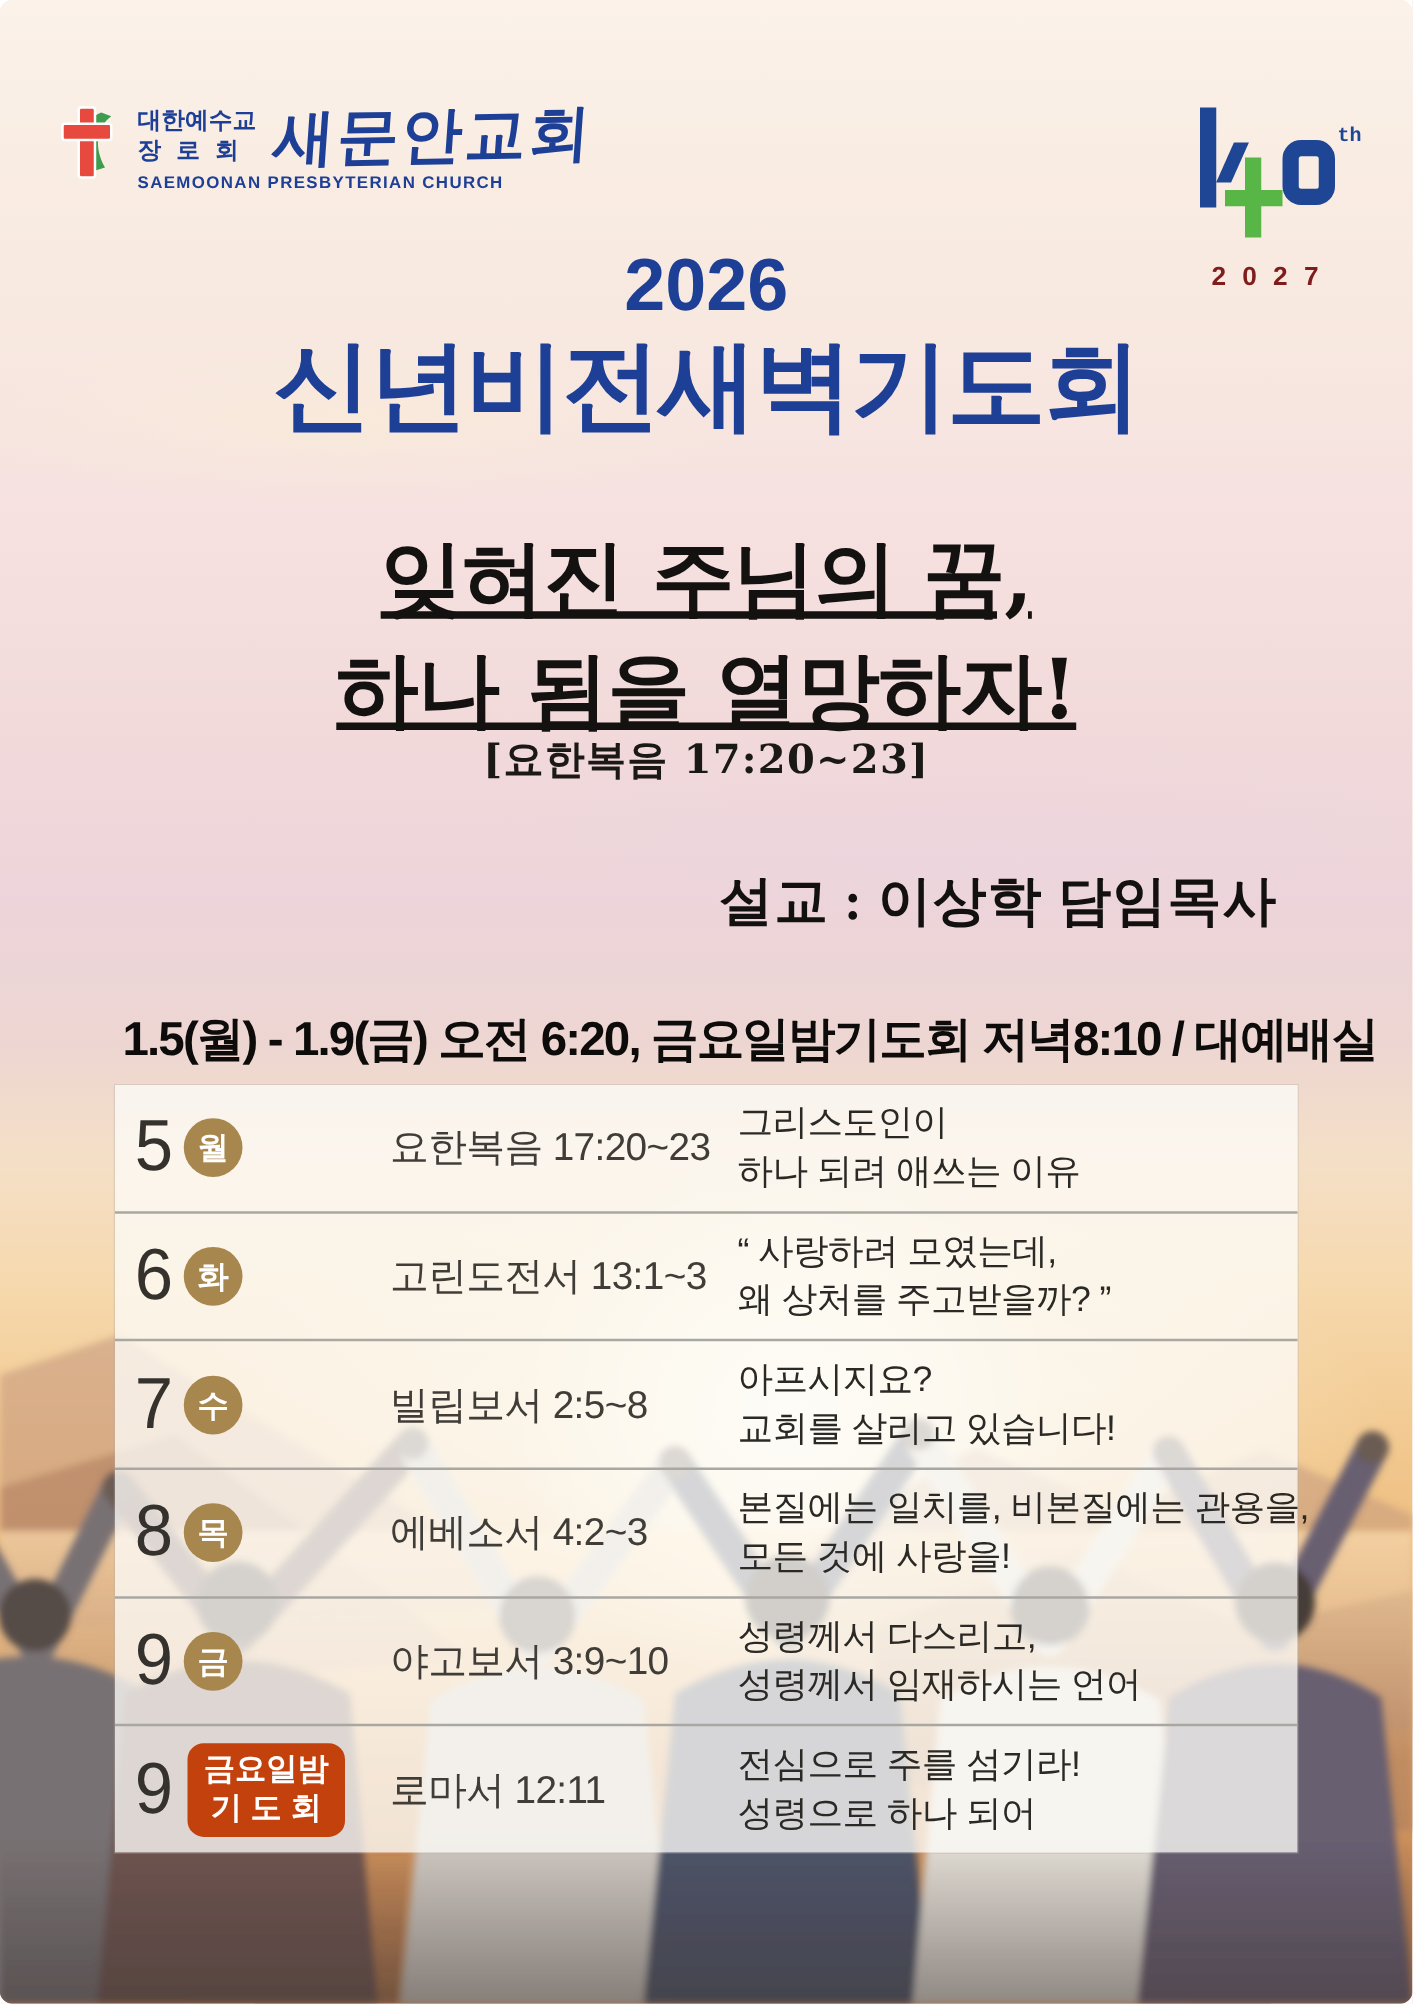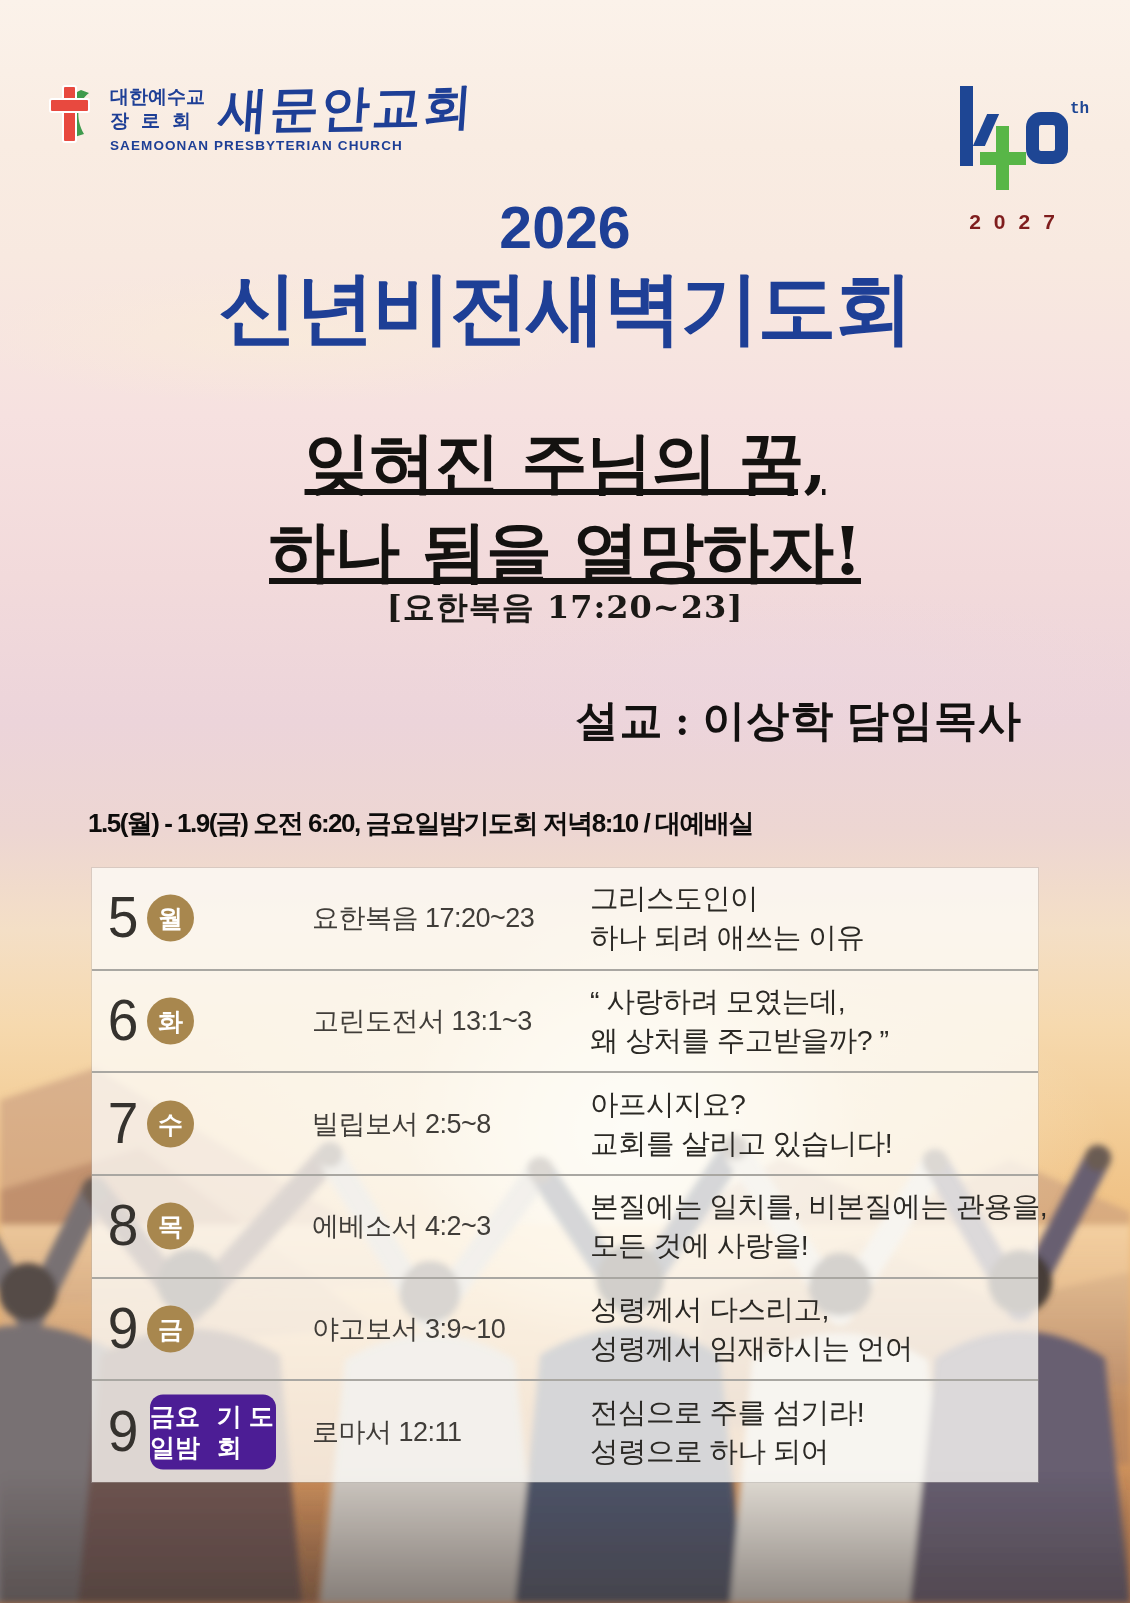--- a/index.html
+++ b/index.html
@@ -1,19 +1,20 @@
 <!DOCTYPE html>
 <html><head>
 <meta charset="utf-8">
 <style>
   html,body { margin:0; padding:0; }
   .poster {
     position:relative; width:1130px; height:1603px; overflow:hidden;
     font-family:"Liberation Sans", sans-serif;
     background:#f6e7de;
+    border-radius:10px;
   }
   
   .sky {
     position:absolute; inset:0;
     background:
       radial-gradient(circle 300px at 56% 70.5%, rgba(255,254,245,0.95) 0%, rgba(255,246,222,0.75) 40%, rgba(255,240,205,0) 75%),
       radial-gradient(ellipse 700px 260px at 55% 71%, rgba(255,248,226,0.7) 0%, rgba(255,240,205,0) 70%),
       radial-gradient(ellipse 420px 90px at 25% 21%, rgba(250,238,215,0.55) 0%, rgba(250,238,215,0) 75%),
       radial-gradient(ellipse 500px 110px at 70% 42%, rgba(236,214,224,0.5) 0%, rgba(236,214,224,0) 75%),
       linear-gradient(180deg,
@@ -60,44 +61,44 @@
   
   .theme { position:absolute; top:418px; left:0; width:100%; text-align:center;
     font-family:"DejaVu Serif", serif; font-weight:700; color:#141210;
     font-size:66px; line-height:89px; letter-spacing:-1px;text-decoration:underline; }
   .verse { position:absolute; top:586px; left:0; width:100%; text-align:center;
     font-family:"DejaVu Serif", serif; font-weight:700; color:#1b1916; font-size:32px; letter-spacing:1px; }
   .preacher { position:absolute; top:692px; right:108px; text-align:right;
     font-family:Liberation Serif, serif; font-weight:700; color:#131110; font-size:43px; letter-spacing:1px; }
 
   
-  .schedule { position:absolute; top:806px; left:88px; width:952px;
-    font-size:26px; font-weight:800; color:#0d0c0b; letter-spacing:-1.5px; white-space:nowrap; }
+  .schedule { position:absolute; top:806px; left:98px; width:952px;
+    font-size:38px; font-weight:800; color:#0d0c0b; letter-spacing:-1.5px; white-space:nowrap; }
 
   
   .table {
     position:absolute; left:92px; top:868px; width:946px; height:614px;
     background:rgba(253,251,247,0.78);
     display:flex; flex-direction:column;
     box-shadow:0 0 0 1px rgba(175,172,168,0.35);
   }
   .row { position:relative; flex:1; }
   .row + .row { border-top:2px solid #a9a7a2; }
   .num { position:absolute; left:15px; top:50%; transform:translateY(-52%) scaleX(0.95);
     font-size:58px; font-weight:400; color:#35322e; }
   .day-circle { position:absolute; left:55px; top:50%; transform:translateY(-50%);
     width:47px; height:47px; border-radius:50%; background:#a8874e;
     color:#ffffff; font-size:25px; font-weight:700;
     display:flex; align-items:center; justify-content:center; }
   .day-badge { position:absolute; left:58px; top:50%; transform:translateY(-50%);
-    width:126px; height:75px; border-radius:13px; background:#4c1d95;
+    width:126px; height:75px; border-radius:13px; background:#c2410c;
     color:#ffffff; font-size:25px; font-weight:700; line-height:31px;
-    display:flex; flex-direction:row; align-items:center; justify-content:center; }
+    display:flex; flex-direction:column; align-items:center; justify-content:center; }
   .scripture { position:absolute; left:220px; top:50%; transform:translateY(-50%);
-    font-size:27px; color:#403d39; letter-spacing:-0.5px; white-space:nowrap; }
+    font-size:31px; color:#403d39; letter-spacing:-0.5px; white-space:nowrap; }
   .topic { position:absolute; left:498px; top:50%; transform:translateY(-50%);
     font-size:28.5px; color:#2b2925; line-height:39px; letter-spacing:-0.5px; white-space:nowrap; }
 </style>
 </head>
 <body>
 
 <div class="poster">
 
   <div class="sky"></div>
 

